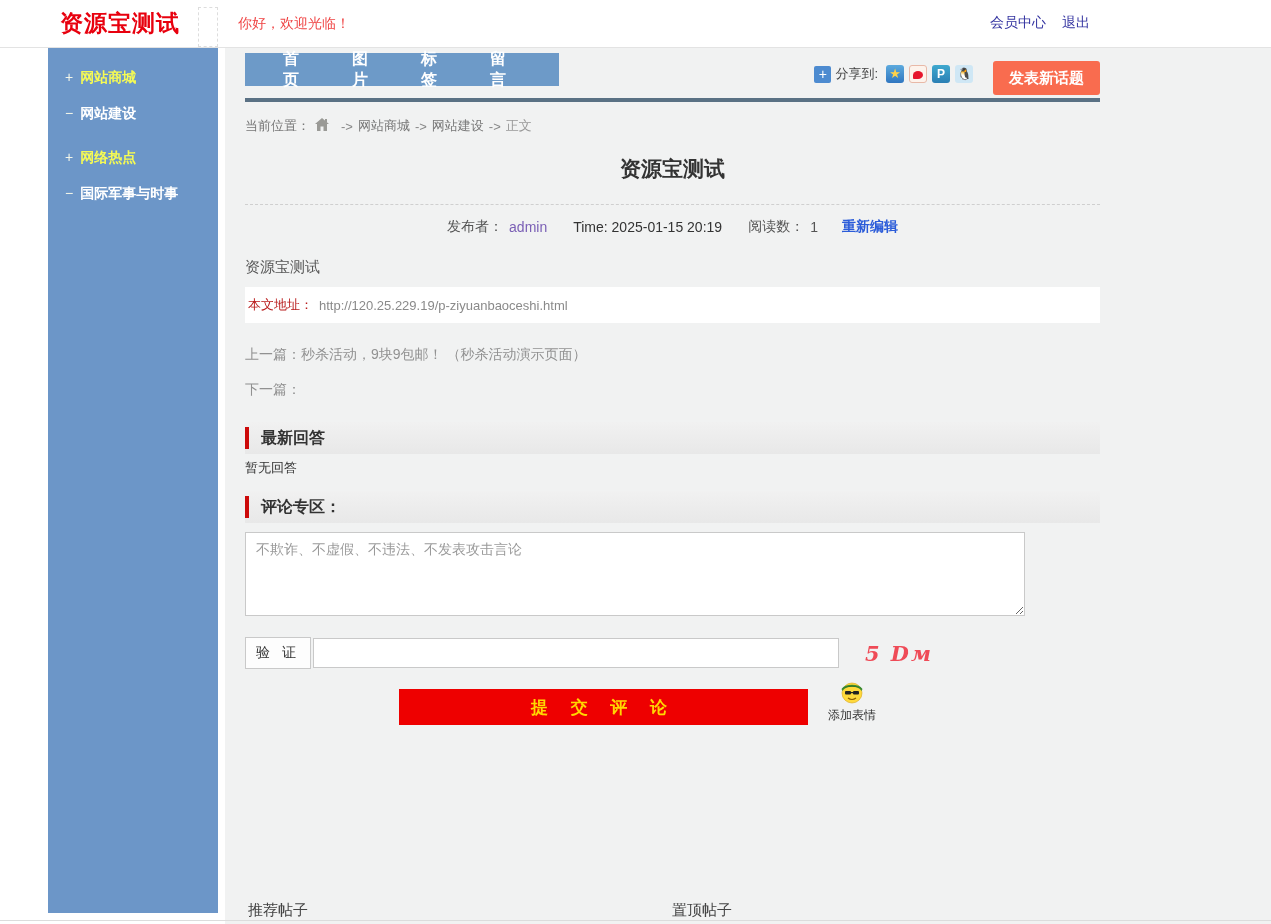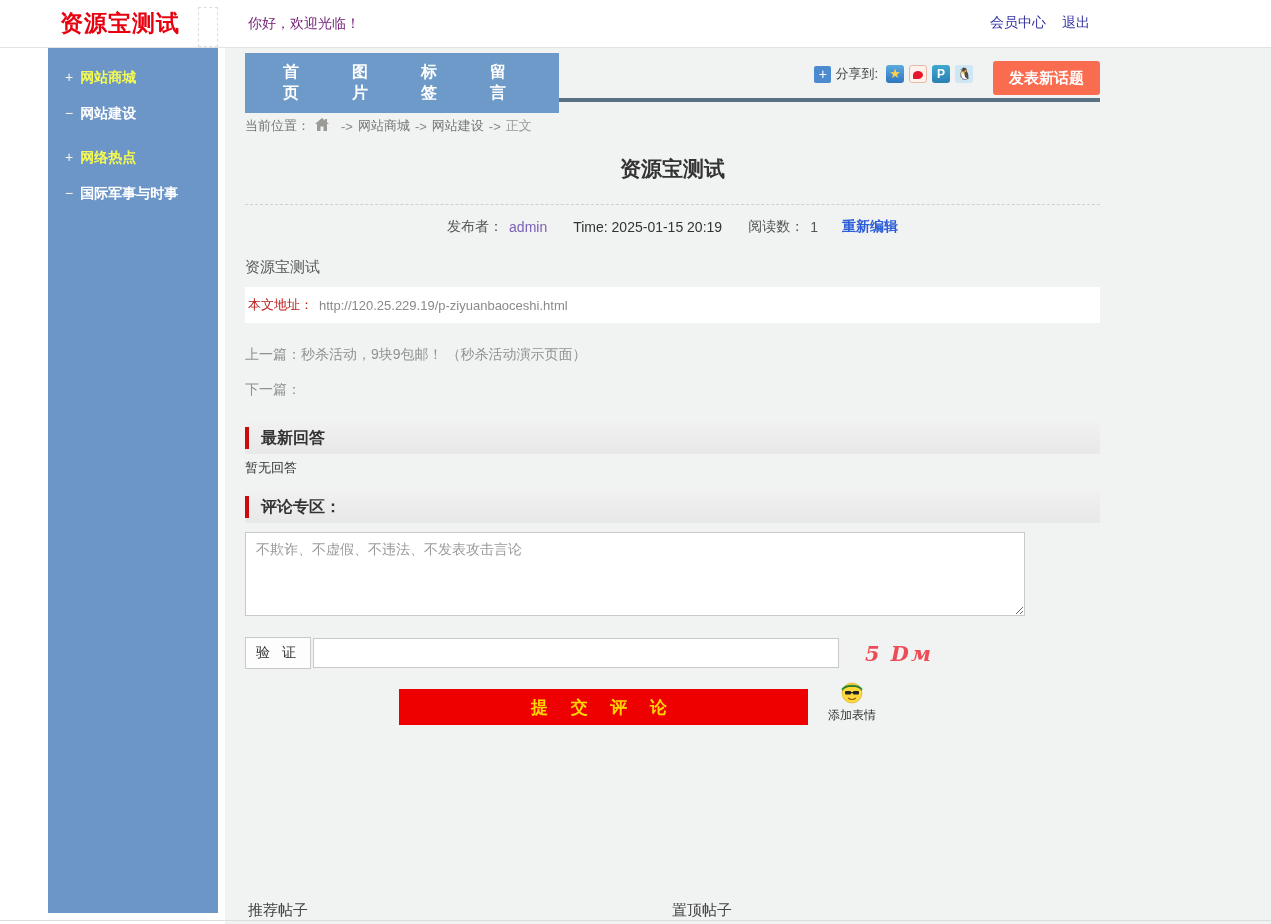--- a/index.html
+++ b/index.html
@@ -4,21 +4,21 @@
 <style>
   * { margin:0; padding:0; box-sizing:border-box; }
   html,body { width:1271px; height:924px; }
   body { font-family:"Liberation Sans","DejaVu Sans",sans-serif; background:#ffffff; overflow:hidden; }
   .page { position:relative; width:1271px; height:924px; background:#ffffff; }
 
   
   .header { position:relative; height:48px; background:#ffffff; border-bottom:1px solid #e3e3e3; display:flex; align-items:center; }
   .logo { margin-left:60px; font-size:23px; font-weight:bold; color:#e8000e; letter-spacing:1px; }
   .dashed-box { width:20px; height:40px; border:1px dashed #ddd; margin-left:18px; margin-top:6px; }
-  .greeting { margin-left:30px; font-size:14px; color:#701a75; }
+  .greeting { margin-left:20px; font-size:14px; color:#ef4444; }
   .header-links { position:absolute; right:181px; top:14px; font-size:14px; }
   .header-links a { color:#3333a0; text-decoration:none; margin-left:12px; cursor:pointer; }
 
   
   .page-body { position:relative; width:1271px; height:876px; background:#ffffff;padding-left:13px; }
   .main-bg { position:absolute; left:225px; top:0; right:0; height:876px; background:#f1f2f2; }
 
   
   .sidebar { position:absolute; left:48px; top:0; width:170px; height:865px; background:#6c96c8; padding-top:14px; z-index:2; }
   .side-item { padding:7px 0 7px 17px; font-size:14px; font-weight:bold; color:#ffffff; cursor:pointer; margin-bottom:4px; }
@@ -40,21 +40,21 @@
 
   
   .tags-row { margin-top:16px; height:20px; font-size:14px; }
   .tags-row a { margin-right:16px; text-decoration:none; cursor:pointer; }
   .tag-1 { color:#a0529e; }
   .tag-2 { color:#55496b; }
   .tag-3 { color:#2e51a2; text-decoration:underline !important; }
 
   
   .nav-row { position:relative; margin-top:5px; height:49px; border-bottom:4px solid #5a7184; }
-  .nav-tabs { width:314px; height:60px; background:#6d9ac8; display:flex; align-items:center; padding-left:38px; }
+  .nav-tabs { width:314px; height:33px; background:#6d9ac8; display:flex; align-items:center; padding-left:38px; }
   .nav-tab { color:#ffffff; font-size:16px; font-weight:bold; margin-right:34px; cursor:pointer; letter-spacing:2px; }
   .share-group { position:absolute; right:122px; top:12px; display:flex; align-items:center; }
   .share-plus { width:17px; height:17px; background:#4d8bd0; color:#fff; font-size:14px; line-height:16px; text-align:center; border-radius:2px; margin-right:4px; cursor:pointer; }
   .share-label { font-size:13px; color:#444; margin-right:8px; }
   .share-icon { width:18px; height:18px; border-radius:3px; margin-right:5px; cursor:pointer; position:relative; font-size:12px; line-height:18px; text-align:center; }
   .icon-qzone { background:linear-gradient(#5caade,#2f76c0); color:#ffd24a; font-size:13px; }
   .icon-weibo { background:#fdf3ec; border:1px solid #e8b9a8; }
   .icon-weibo::after { content:""; position:absolute; left:3px; top:5px; width:10px; height:8px; border-radius:50% 50% 50% 10%; background:#e6162d; }
   .icon-tweibo { background:linear-gradient(#3fa9cf,#2b7fb4); color:#fff; font-weight:bold; font-size:12px; }
   .icon-qq { background:#cfe7f5; }

